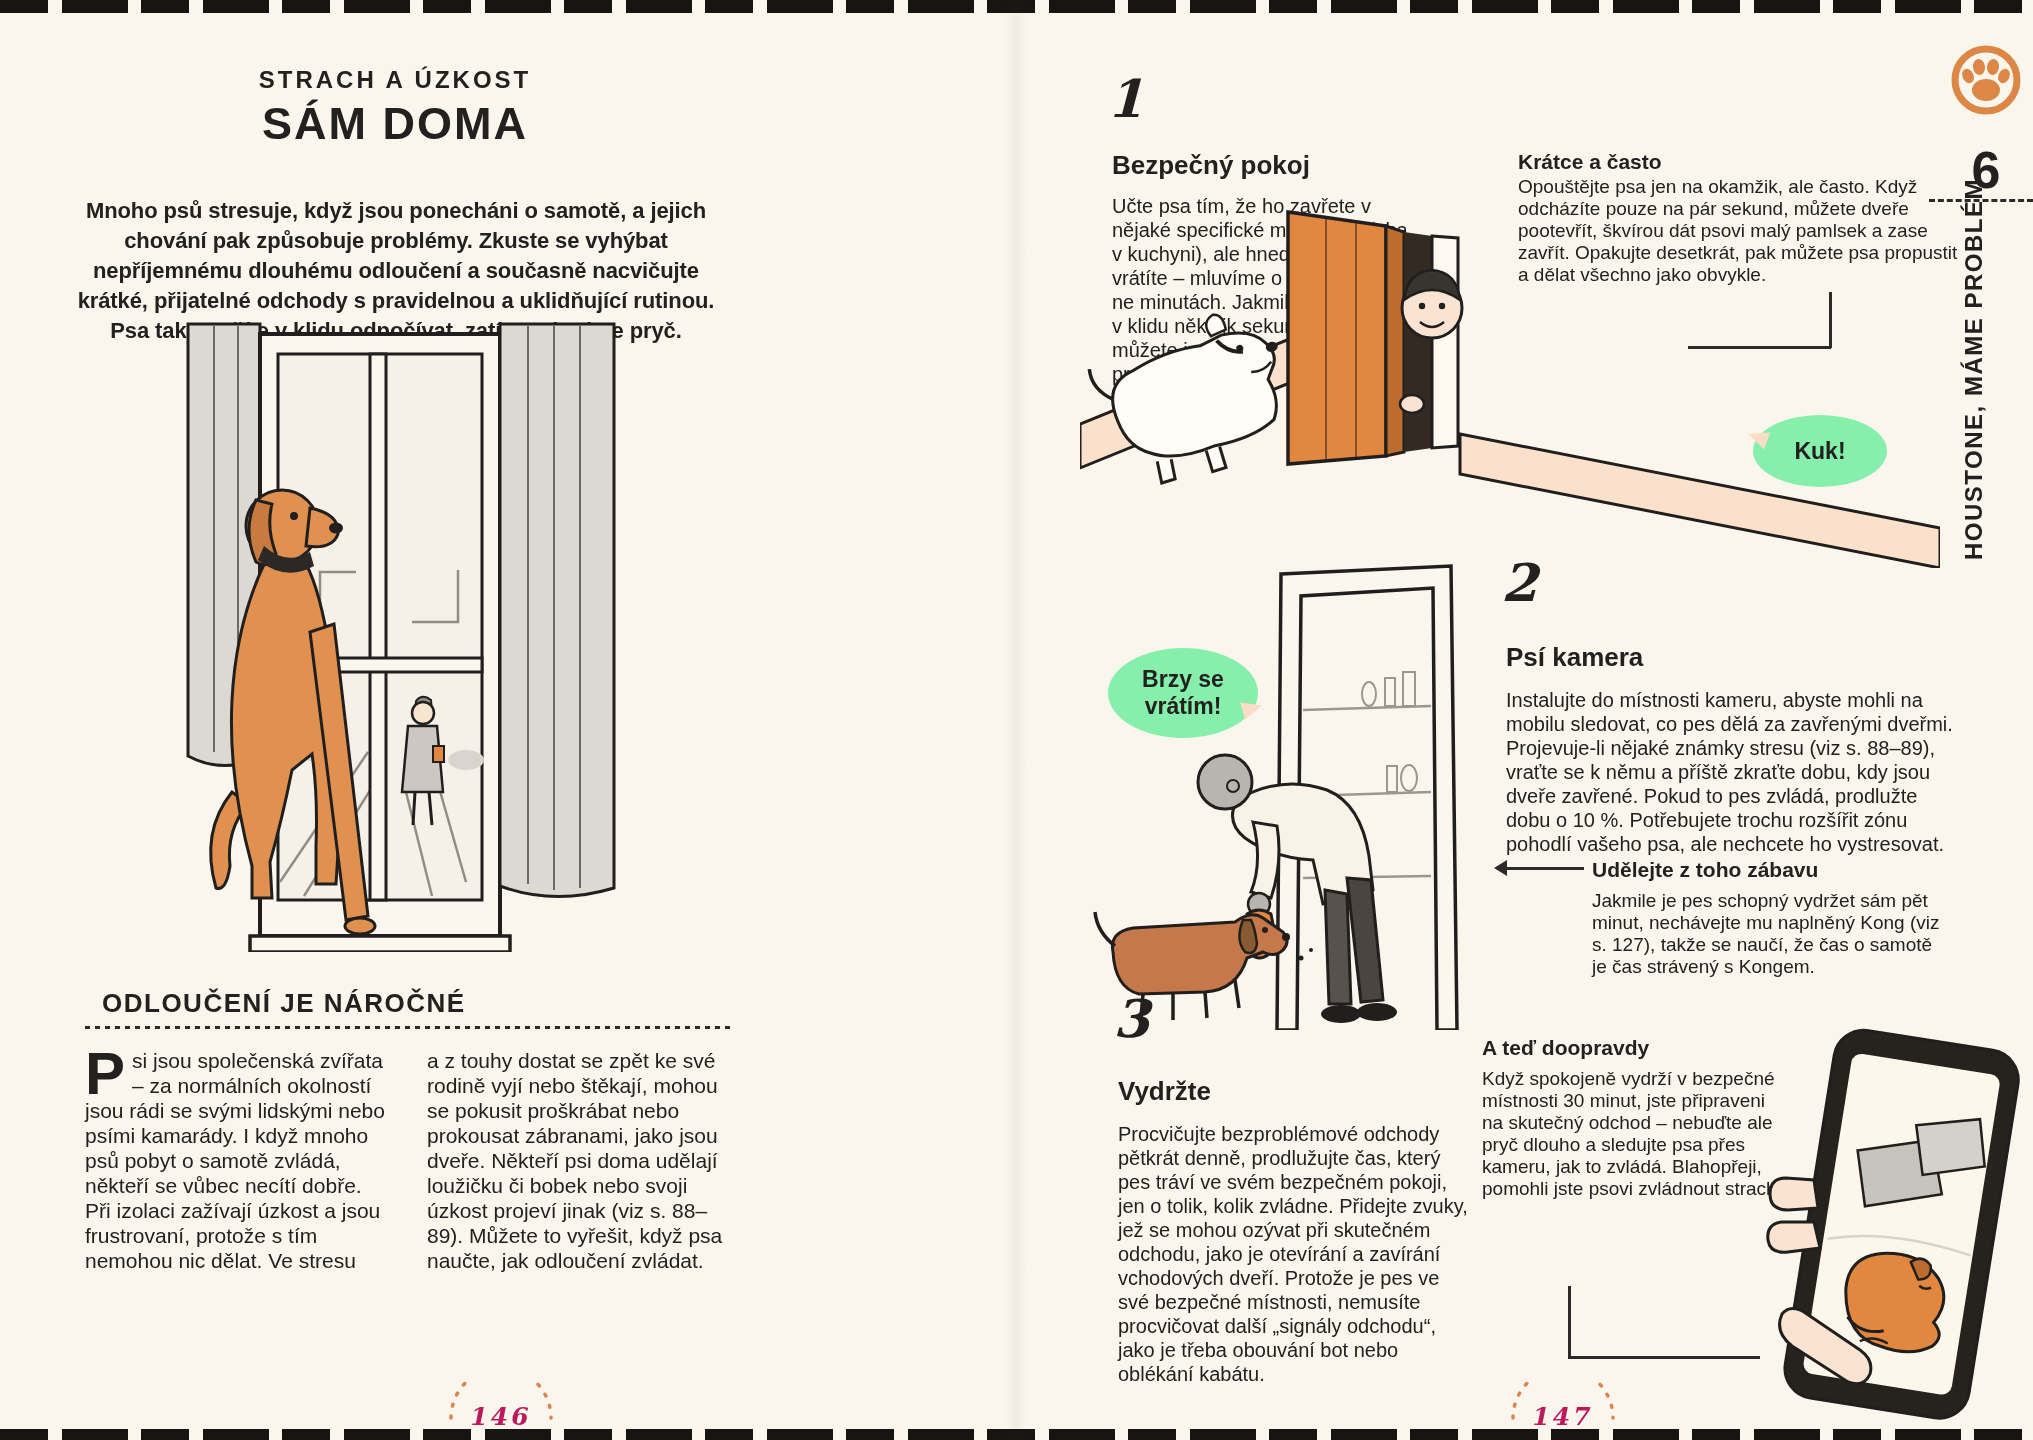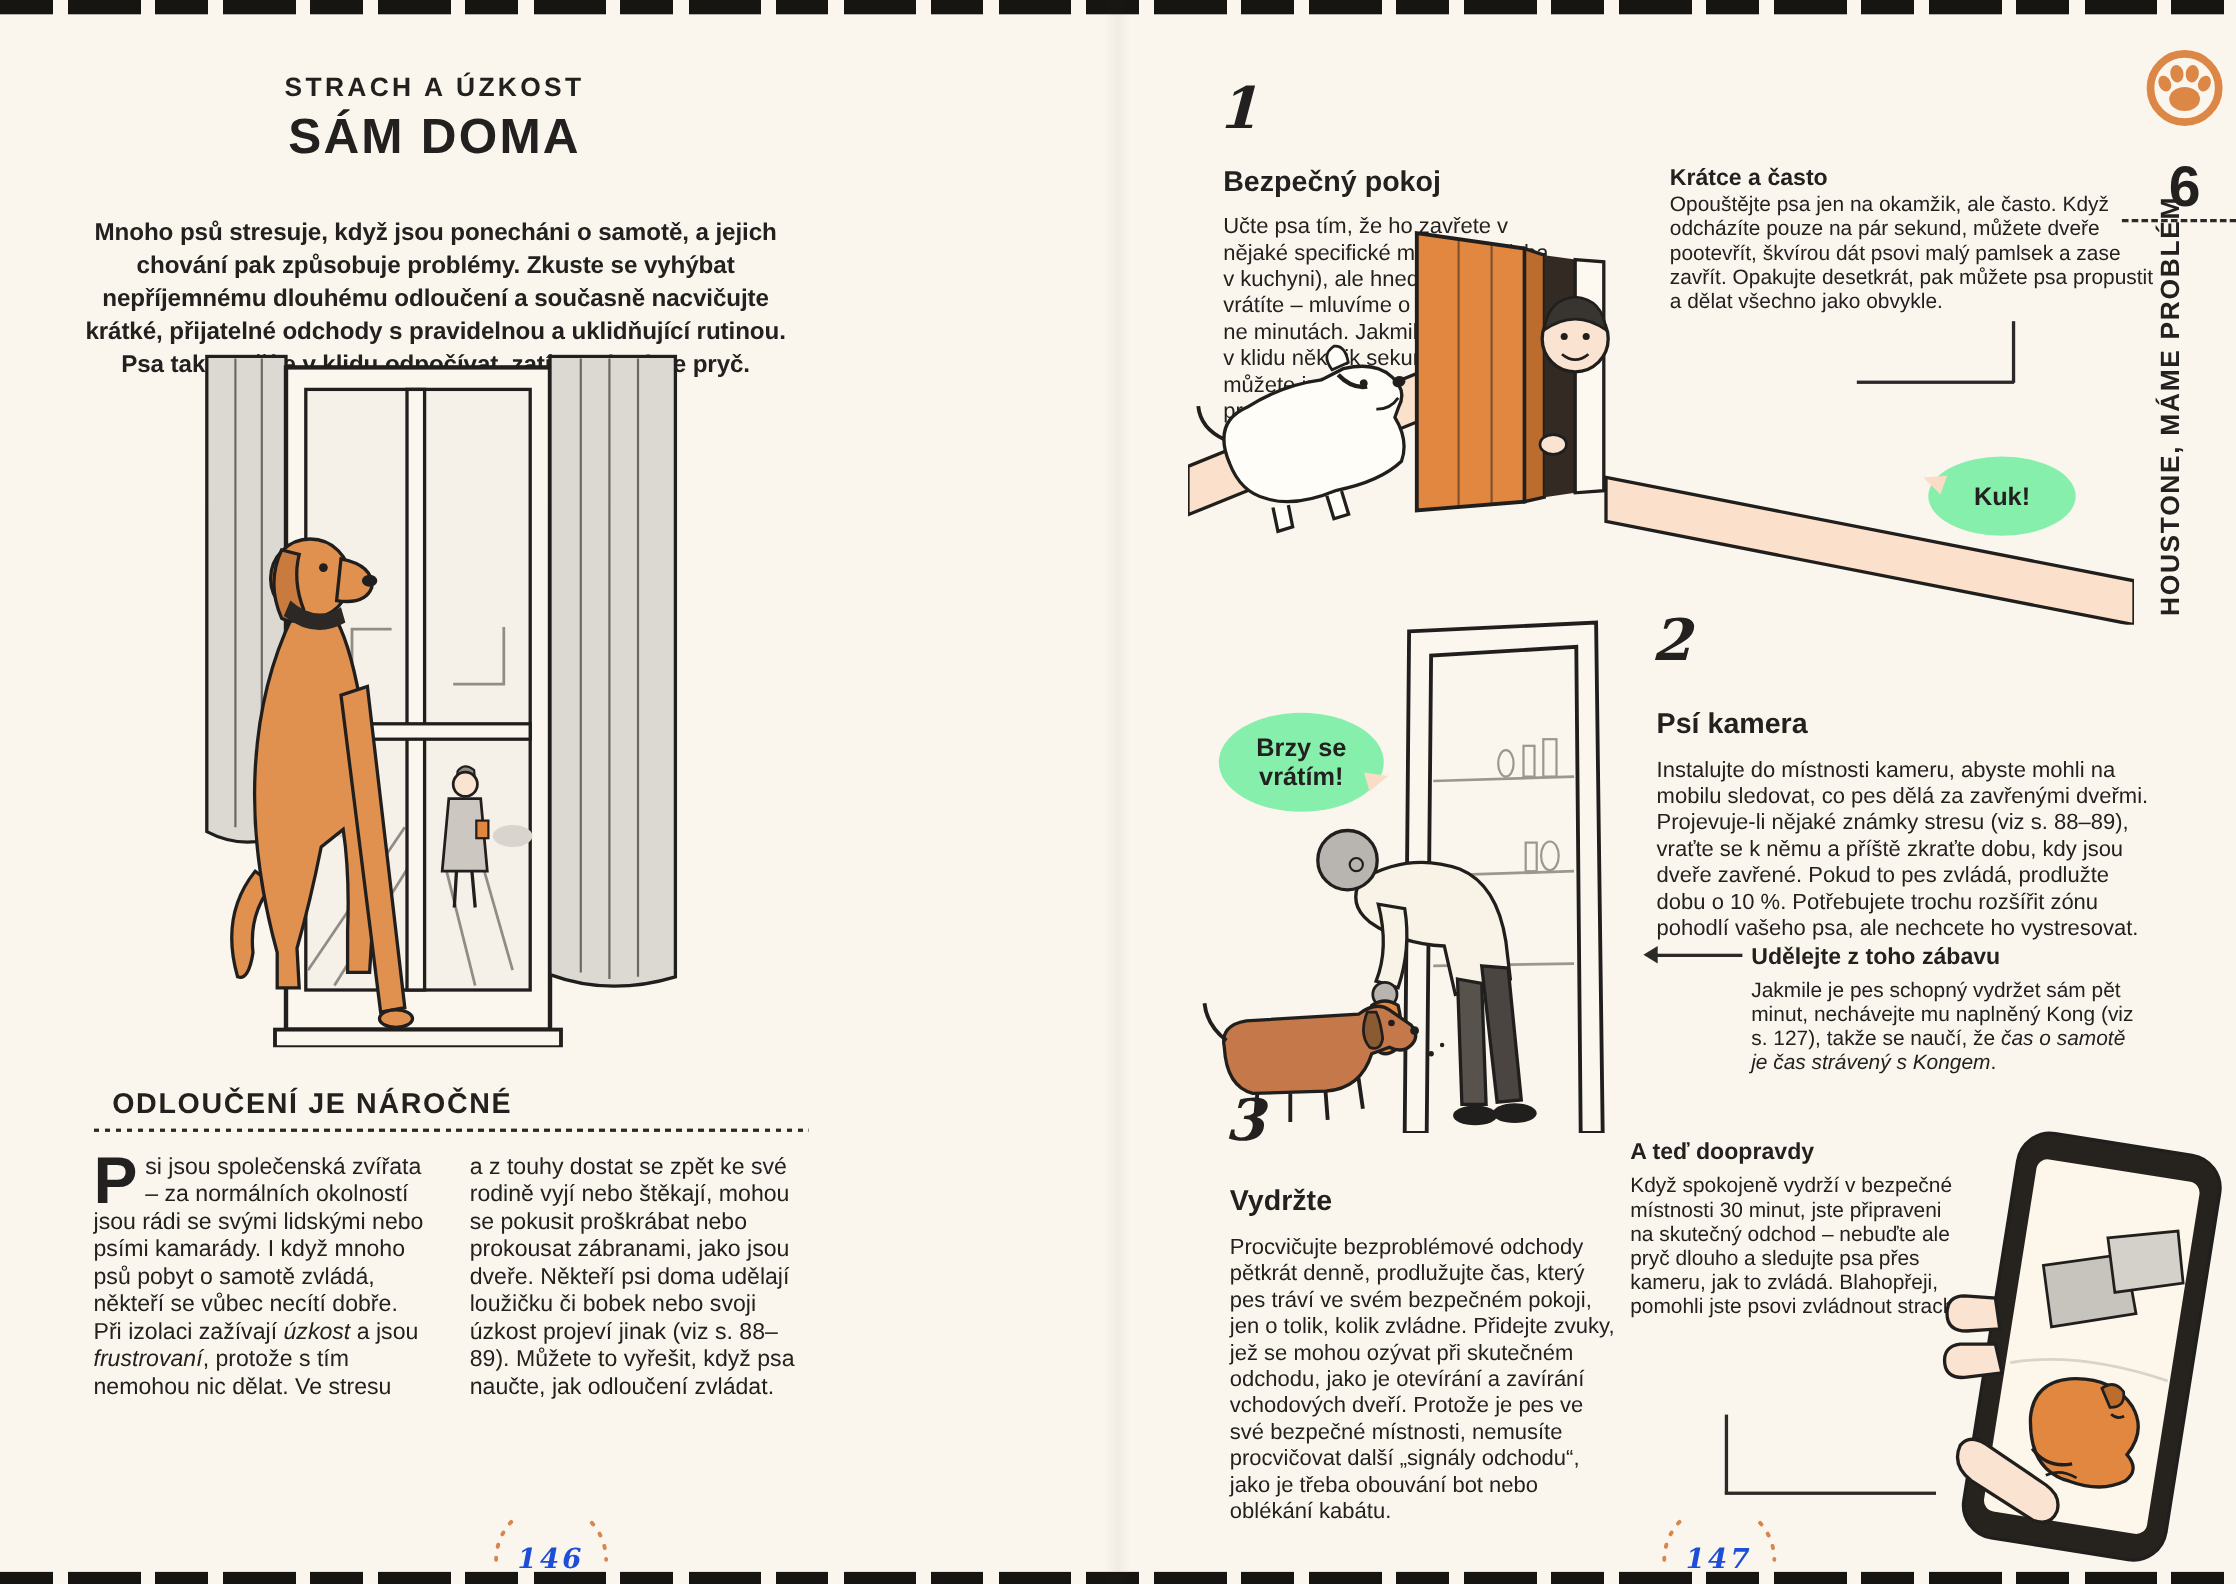--- a/index.html
+++ b/index.html
@@ -19,21 +19,21 @@
   
   .kicker{left:75px;top:66px;width:640px;text-align:center;font-weight:700;font-size:24px;letter-spacing:3px;}
   .main-title{left:75px;top:98px;width:640px;text-align:center;font-weight:700;font-size:45px;letter-spacing:2px;}
   .intro{left:68px;top:196px;width:656px;text-align:center;font-weight:700;font-size:22px;line-height:30px;letter-spacing:-0.1px;}
   .sec-heading{left:85px;top:988px;font-weight:700;font-size:26px;letter-spacing:1.5px;margin-left:17px;}
   .sec-rule{left:85px;top:1026px;width:650px;height:3px;
     background:repeating-linear-gradient(90deg,#2c2a28 0 5px,transparent 5px 10px);}
   .cols{left:85px;top:1048px;width:650px;display:flex;gap:34px;}
   .col{width:308px;font-size:21px;line-height:25px;font-weight:400;}
   .dropcap{float:left;font-size:60px;line-height:44px;font-weight:700;padding:4px 7px 0 0;}
-  .it{font-style:italic;}
+  .it{}
   
   .step-num{font-family:"DejaVu Serif",serif;font-style:italic;font-weight:700;font-size:52px;transform:skewX(-4deg);}
   .step-title{font-weight:700;font-size:26px;}
   .step-body{font-size:20px;line-height:24px;}
   .note-title{font-weight:700;font-size:21px;}
   .note-body{font-size:19px;line-height:22px;}
   .bubble{background:#86efac;border-radius:50%;display:flex;align-items:center;justify-content:center;
     font-weight:700;font-size:23px;text-align:center;white-space:pre-line;line-height:27px;}
   .bubble:before,.bubble:after{content:none;}
   .bubble.kuk:before{content:"";position:absolute;left:-14px;top:12px;border:9px solid transparent;
@@ -41,21 +41,21 @@
   .bubble.brzy:after{content:"";position:absolute;right:-13px;bottom:22px;border:9px solid transparent;
     border-left:20px solid #fbdcc4;transform:rotate(-16deg);}
   .connector{background:#2c2a28;}
   .arrow-left{width:0;height:0;border:8px solid transparent;border-right:13px solid #2c2a28;background:none;}
   .chapter-num{left:1948px;top:140px;width:76px;text-align:center;font-weight:700;font-size:52px;}
   .chapter-rule{left:1929px;top:199px;width:104px;height:0;border-top:3px dashed #2c2a28;}
   .chapter-vert{left:1960px;top:560px;transform:rotate(-90deg);transform-origin:0 0;
     white-space:nowrap;font-weight:700;font-size:24px;letter-spacing:1.5px;}
   .pagenum{width:116px;text-align:center;}
   .pagenum .num{position:absolute;left:0;top:22px;width:116px;text-align:center;
-    font-family:"DejaVu Serif",serif;font-style:italic;font-weight:700;font-size:25px;letter-spacing:3px;color:#1d4ed8;}
+    font-family:"DejaVu Serif",serif;font-style:italic;font-weight:700;font-size:25px;letter-spacing:3px;color:#be185d;}
 </style>
 </head>
 <body>
 
 <div class="spread">
 
   <div class="edge-dashes top"></div>
   <div class="edge-dashes bottom"></div>
   <div class="gutter"></div>
 

